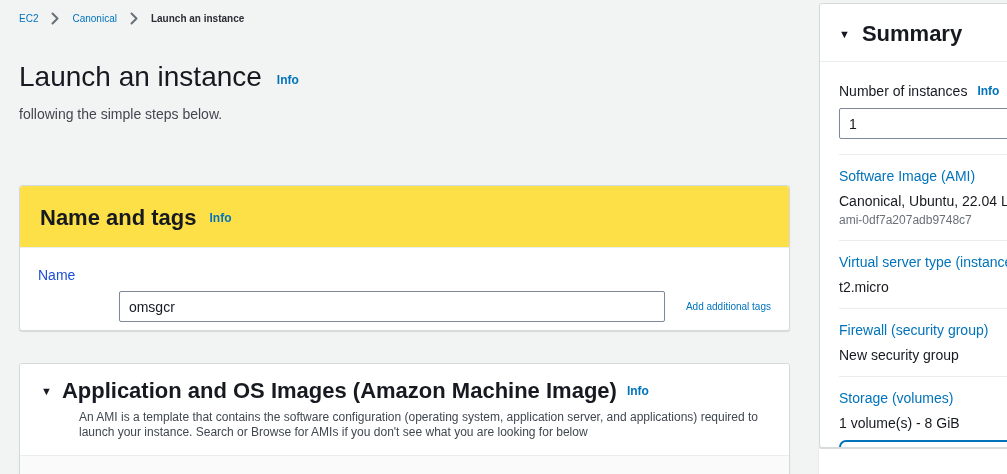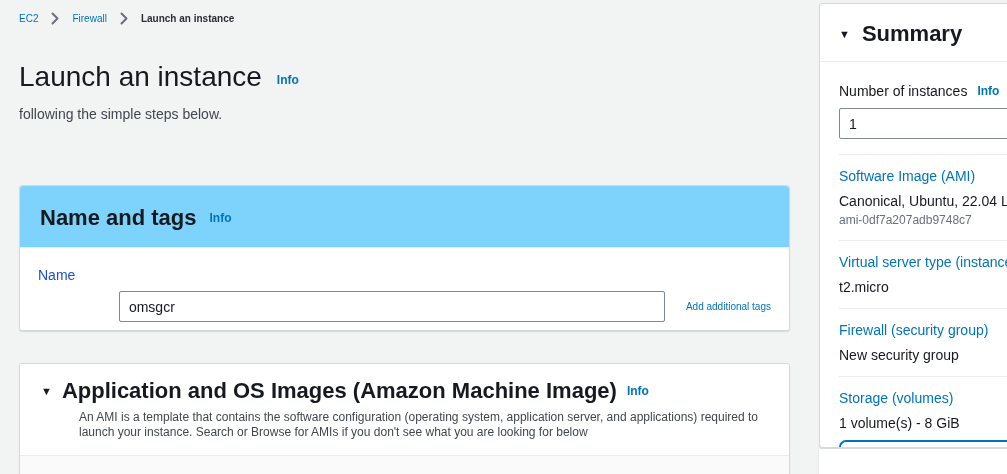--- a/index.html
+++ b/index.html
@@ -22,21 +22,21 @@
   .info-link { color:#0073bb; font-size:12px; font-weight:700; text-decoration:none; cursor:pointer; }
   .page-title-row .info-link { margin-bottom:7px; }
   .page-desc { position:absolute; left:19px; top:103px; font-size:14px; color:#414750; line-height:22px; }
   .page-desc div { white-space:nowrap; }
 
   
   .card { position:absolute; background:#fff; border:1px solid #d5dbdb; border-radius:3px; box-shadow:0 1px 1px rgba(0,28,36,0.12); }
 
   
   #card-name { left:19px; top:185px; width:771px; height:146px; }
-  .card-hd { background:#7dd3fc; border-bottom:1px solid #eaeded; padding:19px 20px 16px; display:flex; align-items:center; gap:13px; border-radius:3px 3px 0 0; }
+  .card-hd { background:#fde047; border-bottom:1px solid #eaeded; padding:19px 20px 16px; display:flex; align-items:center; gap:13px; border-radius:3px 3px 0 0; }
   .card-title { font-size:22px; font-weight:700; color:#16191f; }
   .card-bd { padding:19px 18px; }
   .field-label { font-size:14px; color:#1d4ed8; margin-bottom:8px; }
   .field-row { display:flex; align-items:center;justify-content:flex-end; }
   .text-input {
     height:31px; border:1px solid #7d8998; border-radius:2px; background:#fff;
     font-family:"Liberation Sans", sans-serif; font-size:14px; color:#16191f; padding:0 9px;
   }
   #name-input { width:546px; }
   .add-tags { margin-left:21px; color:#0073bb; font-size:10px; text-decoration:none; cursor:pointer; }
@@ -71,21 +71,21 @@
 
 <div class="viewport">
 
   <nav class="breadcrumb">
     <a class="crumb-link">EC2</a>
     <span class="crumb-sep">
       <svg width="8" height="13" viewBox="0 0 8 13">
           <path d="M1.5 1.5l5 5-5 5" stroke="#687078" stroke-width="2" fill="none" stroke-linecap="round" stroke-linejoin="round"></path>
         </svg>
     </span>
-    <a class="crumb-link">Firewall</a>
+    <a class="crumb-link">Canonical</a>
     <span class="crumb-sep">
       <svg width="8" height="13" viewBox="0 0 8 13">
           <path d="M1.5 1.5l5 5-5 5" stroke="#687078" stroke-width="2" fill="none" stroke-linecap="round" stroke-linejoin="round"></path>
         </svg>
     </span>
     <span class="crumb-current">Launch an instance</span>
   </nav>
 
   <div class="page-title-row">
     <h1 class="page-title">Launch an instance</h1>

